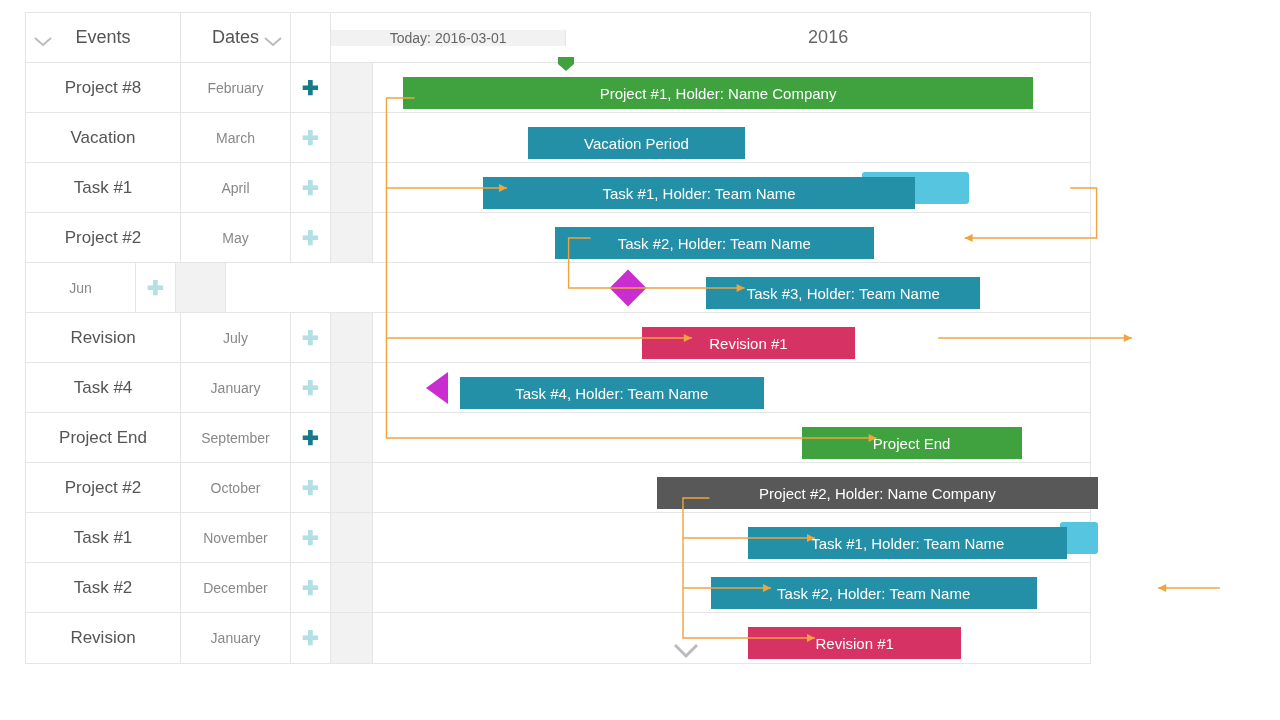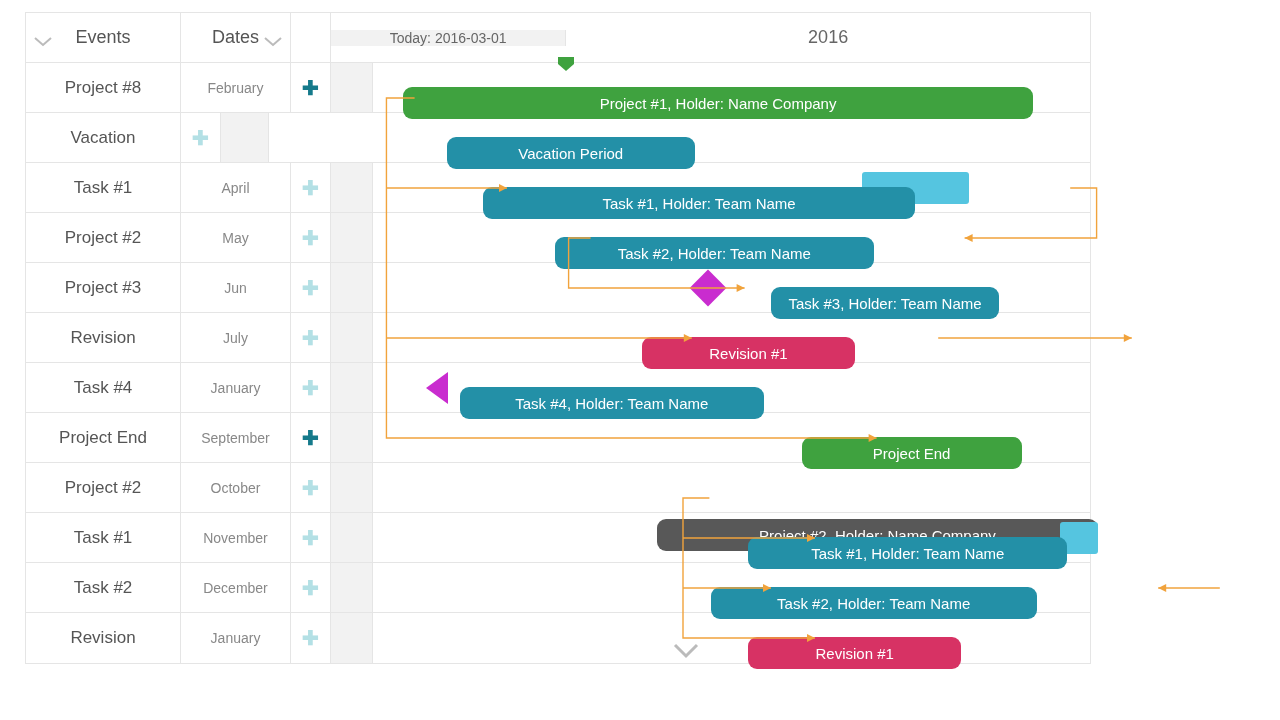--- a/index.html
+++ b/index.html
@@ -43,21 +43,21 @@
 
   
   .plus{font-size:20px;font-weight:900;line-height:1;}
   .plus.dark{color:var(--expand-dark);}
   .plus.light{color:var(--expand-light);}
 
   
   .body-left{position:absolute;left:0;top:0;bottom:0;width:5.5%;background:var(--alt-row);border-right:1px solid var(--border);}
   
   
-  .bar{position:absolute;top:24px;height:32px;border-radius:9px;color:#fff;font-size:15px;display:flex;align-items:center;justify-content:center;white-space:nowrap;overflow:hidden;padding:16px 8px;}
+  .bar{position:absolute;top:14px;height:32px;border-radius:0;color:#fff;font-size:15px;display:flex;align-items:center;justify-content:center;white-space:nowrap;overflow:hidden;padding:16px 8px;}
   .bar.green{background:var(--green);}
   .bar.teal{background:var(--teal);}
   .bar.pink{background:var(--pink);}
   .bar.gray{background:var(--gray-bar);}
   .cap{position:absolute;top:9px;height:32px;border-radius:3px;}
   .cap.teal-light{background:var(--teal-light);}
   
   .diamond{position:absolute;width:26px;height:26px;background:var(--magenta);transform:rotate(45deg);top:12px;}
   .tri-left{position:absolute;width:0;height:0;border-top:16px solid transparent;border-bottom:16px solid transparent;border-right:22px solid var(--magenta);top:9px;}
   
@@ -111,20 +111,21 @@
           <div class="cell c-plus">
             <span class="plus dark">✚</span>
           </div>
           <div class="cell c-body">
             <div class="body-left"></div>
             <div class="bar green" style="left: 9.5%; width: 83%;">Project #1, Holder: Name Company</div>
           </div>
         </div>
         <div class="row">
           <div class="cell c-event">Vacation</div>
+          <div class="cell c-date">March</div>
           <div class="cell c-plus">
             <span class="plus light">✚</span>
           </div>
           <div class="cell c-body">
             <div class="body-left"></div>
             <div class="bar teal" style="left: 26%; width: 28.5%;">Vacation Period</div>
           </div>
         </div>
         <div class="row">
           <div class="cell c-event">Task #1</div>
@@ -143,21 +144,20 @@
           <div class="cell c-date">May</div>
           <div class="cell c-plus">
             <span class="plus light">✚</span>
           </div>
           <div class="cell c-body">
             <div class="body-left"></div>
             <div class="bar teal" style="left: 29.5%; width: 42%;">Task #2, Holder: Team Name</div>
           </div>
         </div>
         <div class="row">
-          <div class="cell c-event">Project #3</div>
           <div class="cell c-date">Jun</div>
           <div class="cell c-plus">
             <span class="plus light">✚</span>
           </div>
           <div class="cell c-body">
             <div class="body-left"></div>
             <div class="bar teal" style="left: 58%; width: 30%;">Task #3, Holder: Team Name</div>
             <div class="diamond" style="left: 48%;"></div>
           </div>
         </div>
@@ -196,21 +196,21 @@
           </div>
         </div>
         <div class="row">
           <div class="cell c-event">Project #2</div>
           <div class="cell c-date">October</div>
           <div class="cell c-plus">
             <span class="plus light">✚</span>
           </div>
           <div class="cell c-body">
             <div class="body-left"></div>
-            <div class="bar gray" style="left: 43%; width: 58%; margin-top: 32px;">Project #2, Holder: Name Company</div>
+            <div class="bar gray" style="left: 43%; width: 58%;">Project #2, Holder: Name Company</div>
           </div>
         </div>
         <div class="row">
           <div class="cell c-event">Task #1</div>
           <div class="cell c-date">November</div>
           <div class="cell c-plus">
             <span class="plus light">✚</span>
           </div>
           <div class="cell c-body">
             <div class="body-left"></div>

